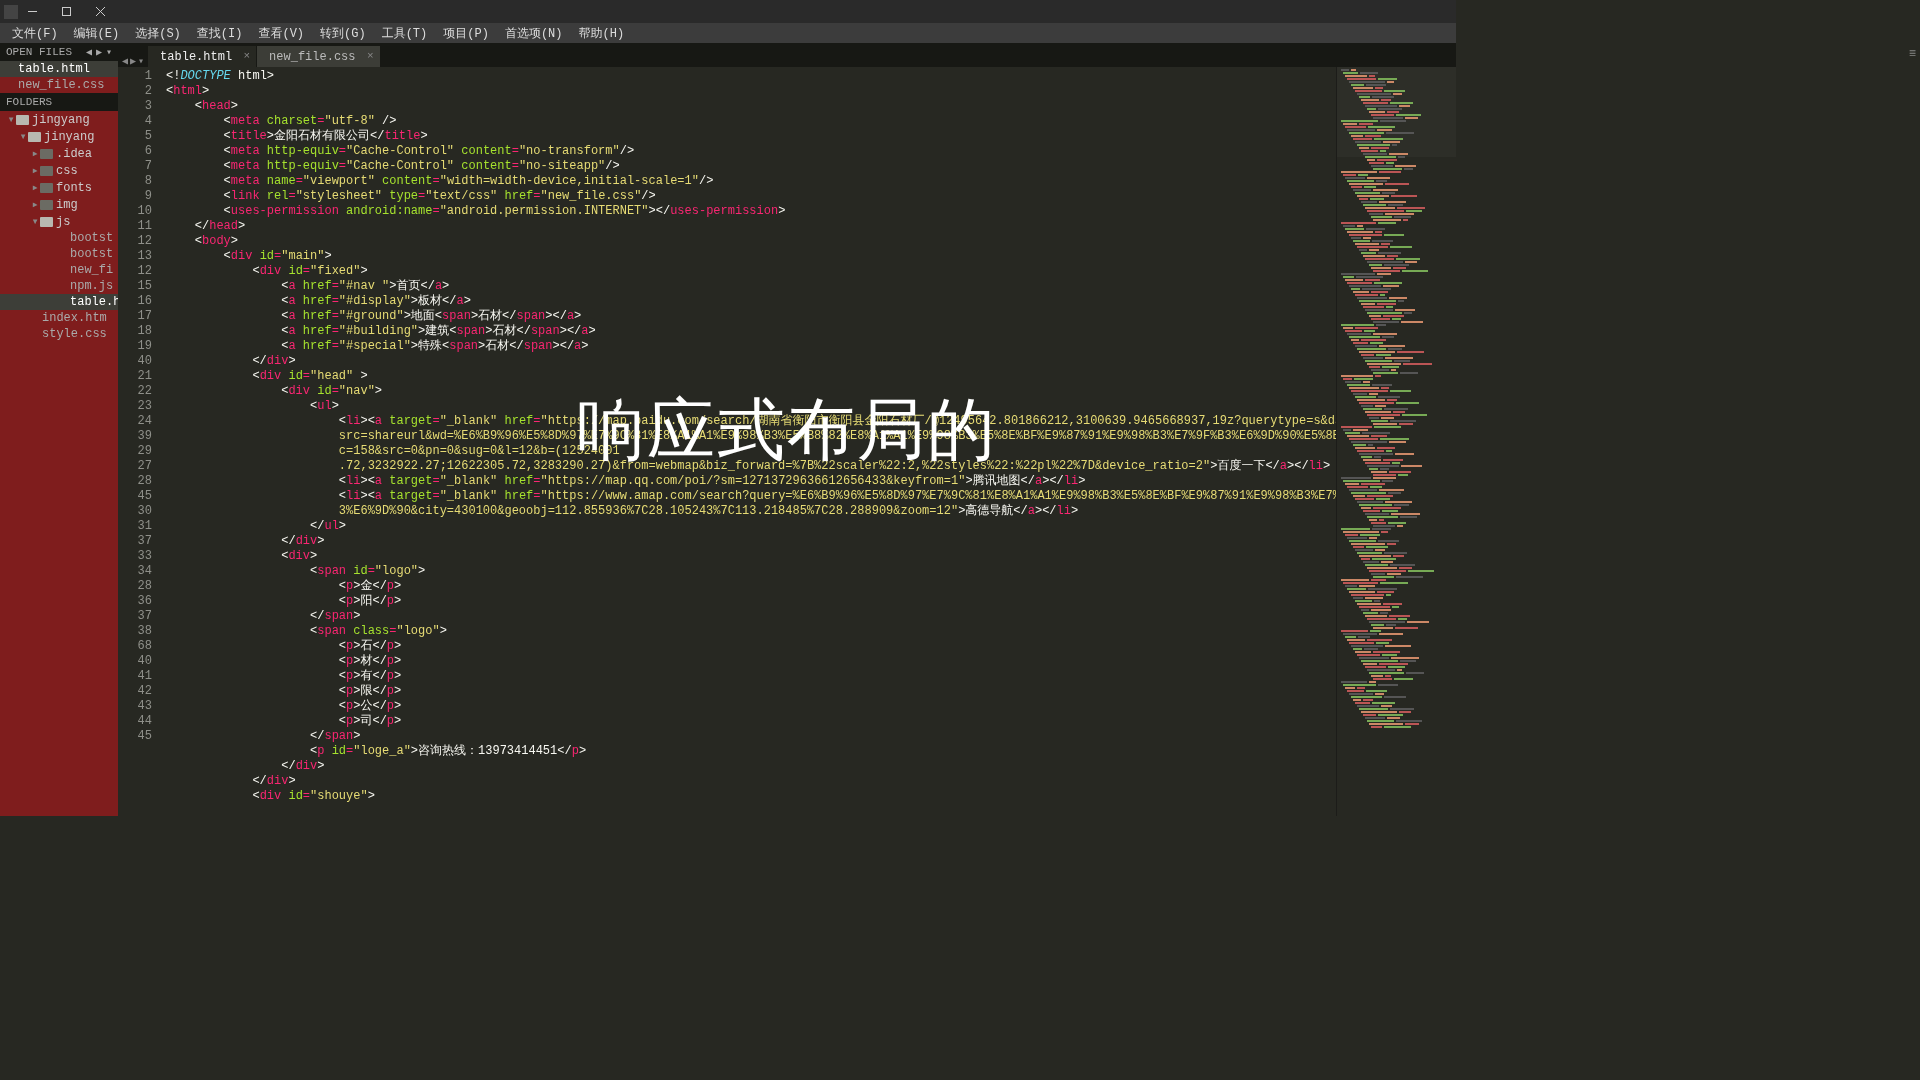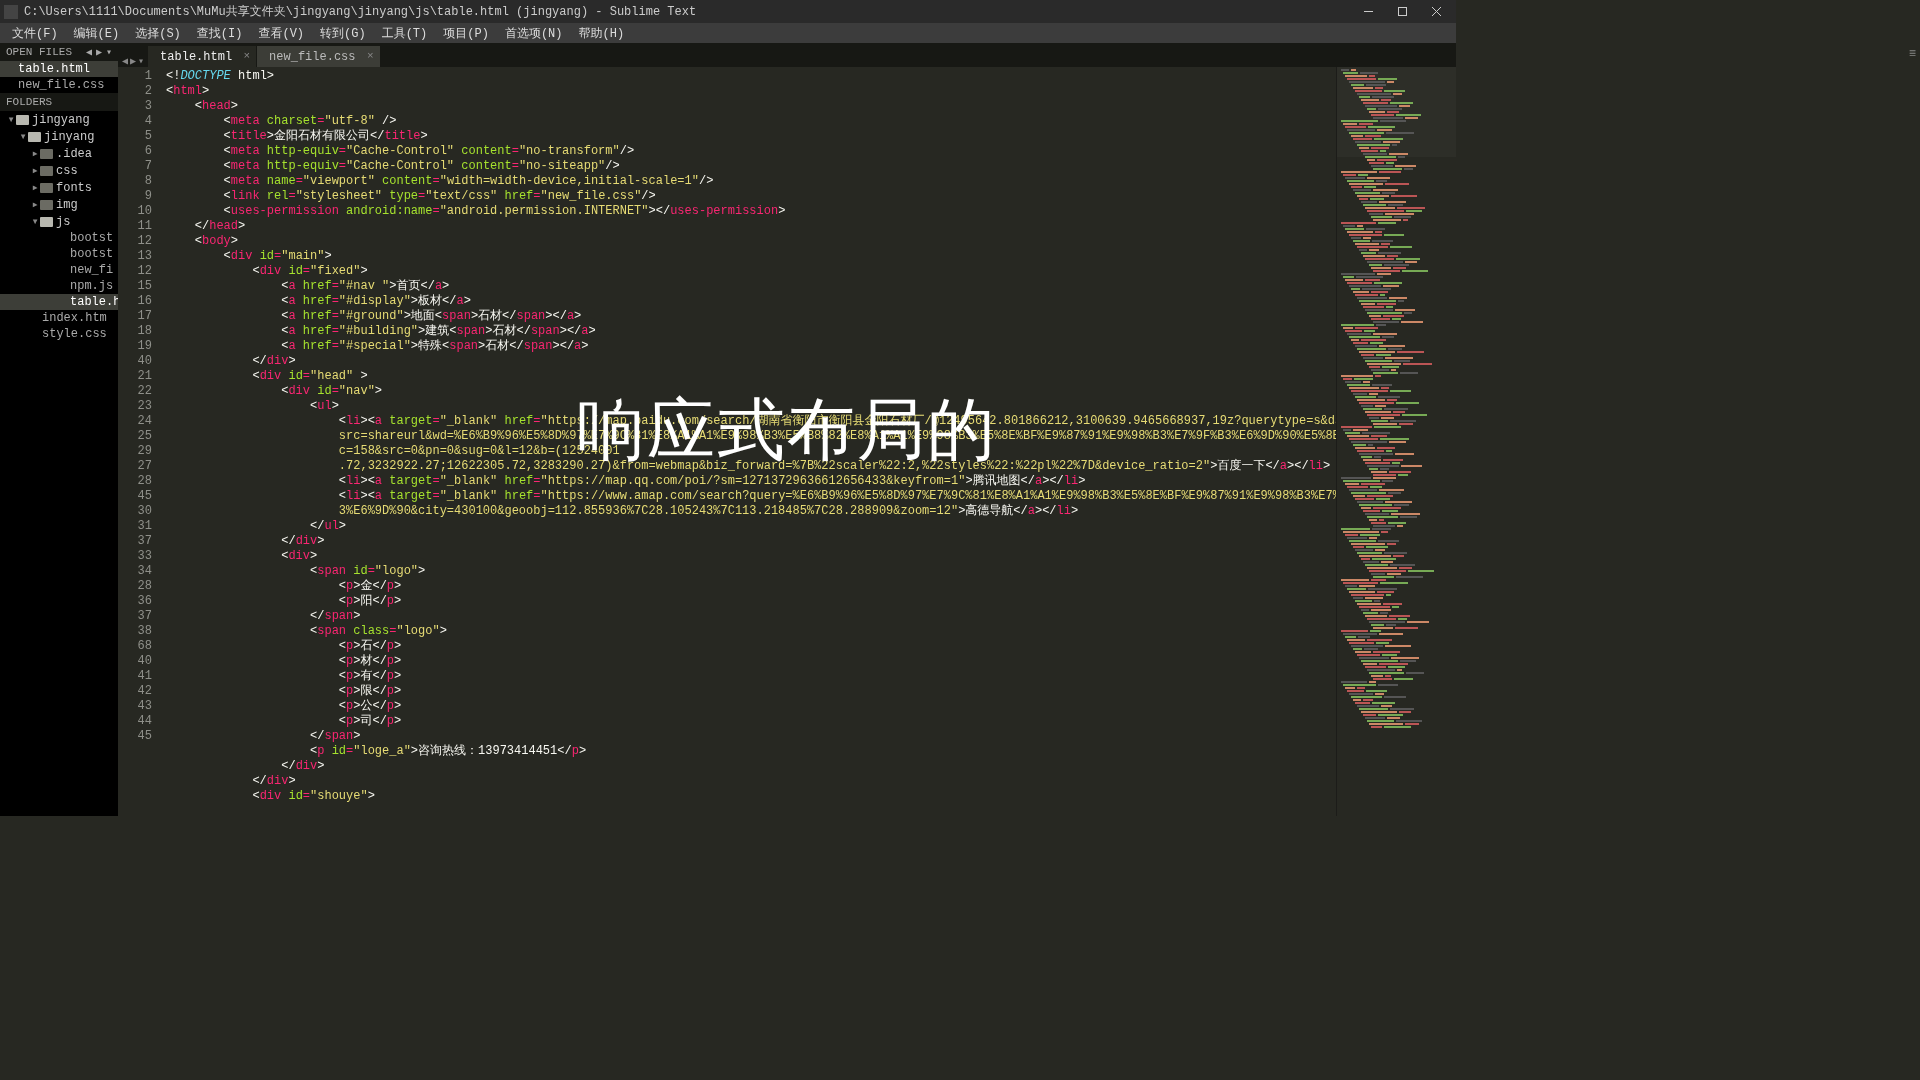--- a/index.html
+++ b/index.html
@@ -39,21 +39,21 @@
   padding: 0 4px;
   color: #ddd;
   font-size: 12px;
 }
 .menu-item { padding: 0 8px; }
 
 .main-row { display: flex; height: calc(100% - 43px); }
 
 .sidebar {
   width: 118px;
-  background: #000000;
+  background: #7f1d1d;
   color: #ccc;
   font-size: 12px;
   overflow: hidden;
 }
 .sb-header {
   height: 18px;
   background: #171814;
   color: #aaa;
   padding: 2px 6px;
   font-size: 11px;
@@ -126,21 +126,20 @@
 .level2 { padding-left: 18px; }
 .level3 { padding-left: 30px; }
 .level4 { padding-left: 42px; }
 .level5 { padding-left: 70px; }
 </style>
 </head>
 <body>
 
 <div class="titlebar">
   <span class="app-icon"></span>
-  <span class="title-text">C:\Users\1111\Documents\MuMu共享文件夹\jingyang\jinyang\js\table.html (jingyang) - Sublime Text</span>
   <div class="win-controls">
     <span class="win-btn">
         <svg viewBox="0 0 11 11">
           <line x1="1" y1="5.5" x2="10" y2="5.5"></line>
         </svg>
       </span>
     <span class="win-btn">
         <svg viewBox="0 0 11 11">
           <rect x="1.5" y="1.5" width="8" height="8"></rect>
         </svg>
@@ -262,21 +261,21 @@
           <div>15</div>
           <div>16</div>
           <div>17</div>
           <div>18</div>
           <div>19</div>
           <div>40</div>
           <div>21</div>
           <div>22</div>
           <div>23</div>
           <div>24</div>
-          <div>25</div>
+          <div>39</div>
           <div>29</div>
           <div>27</div>
           <div>28</div>
           <div>45</div>
           <div>30</div>
           <div>31</div>
           <div>37</div>
           <div>33</div>
           <div>34</div>
           <div>28</div>

